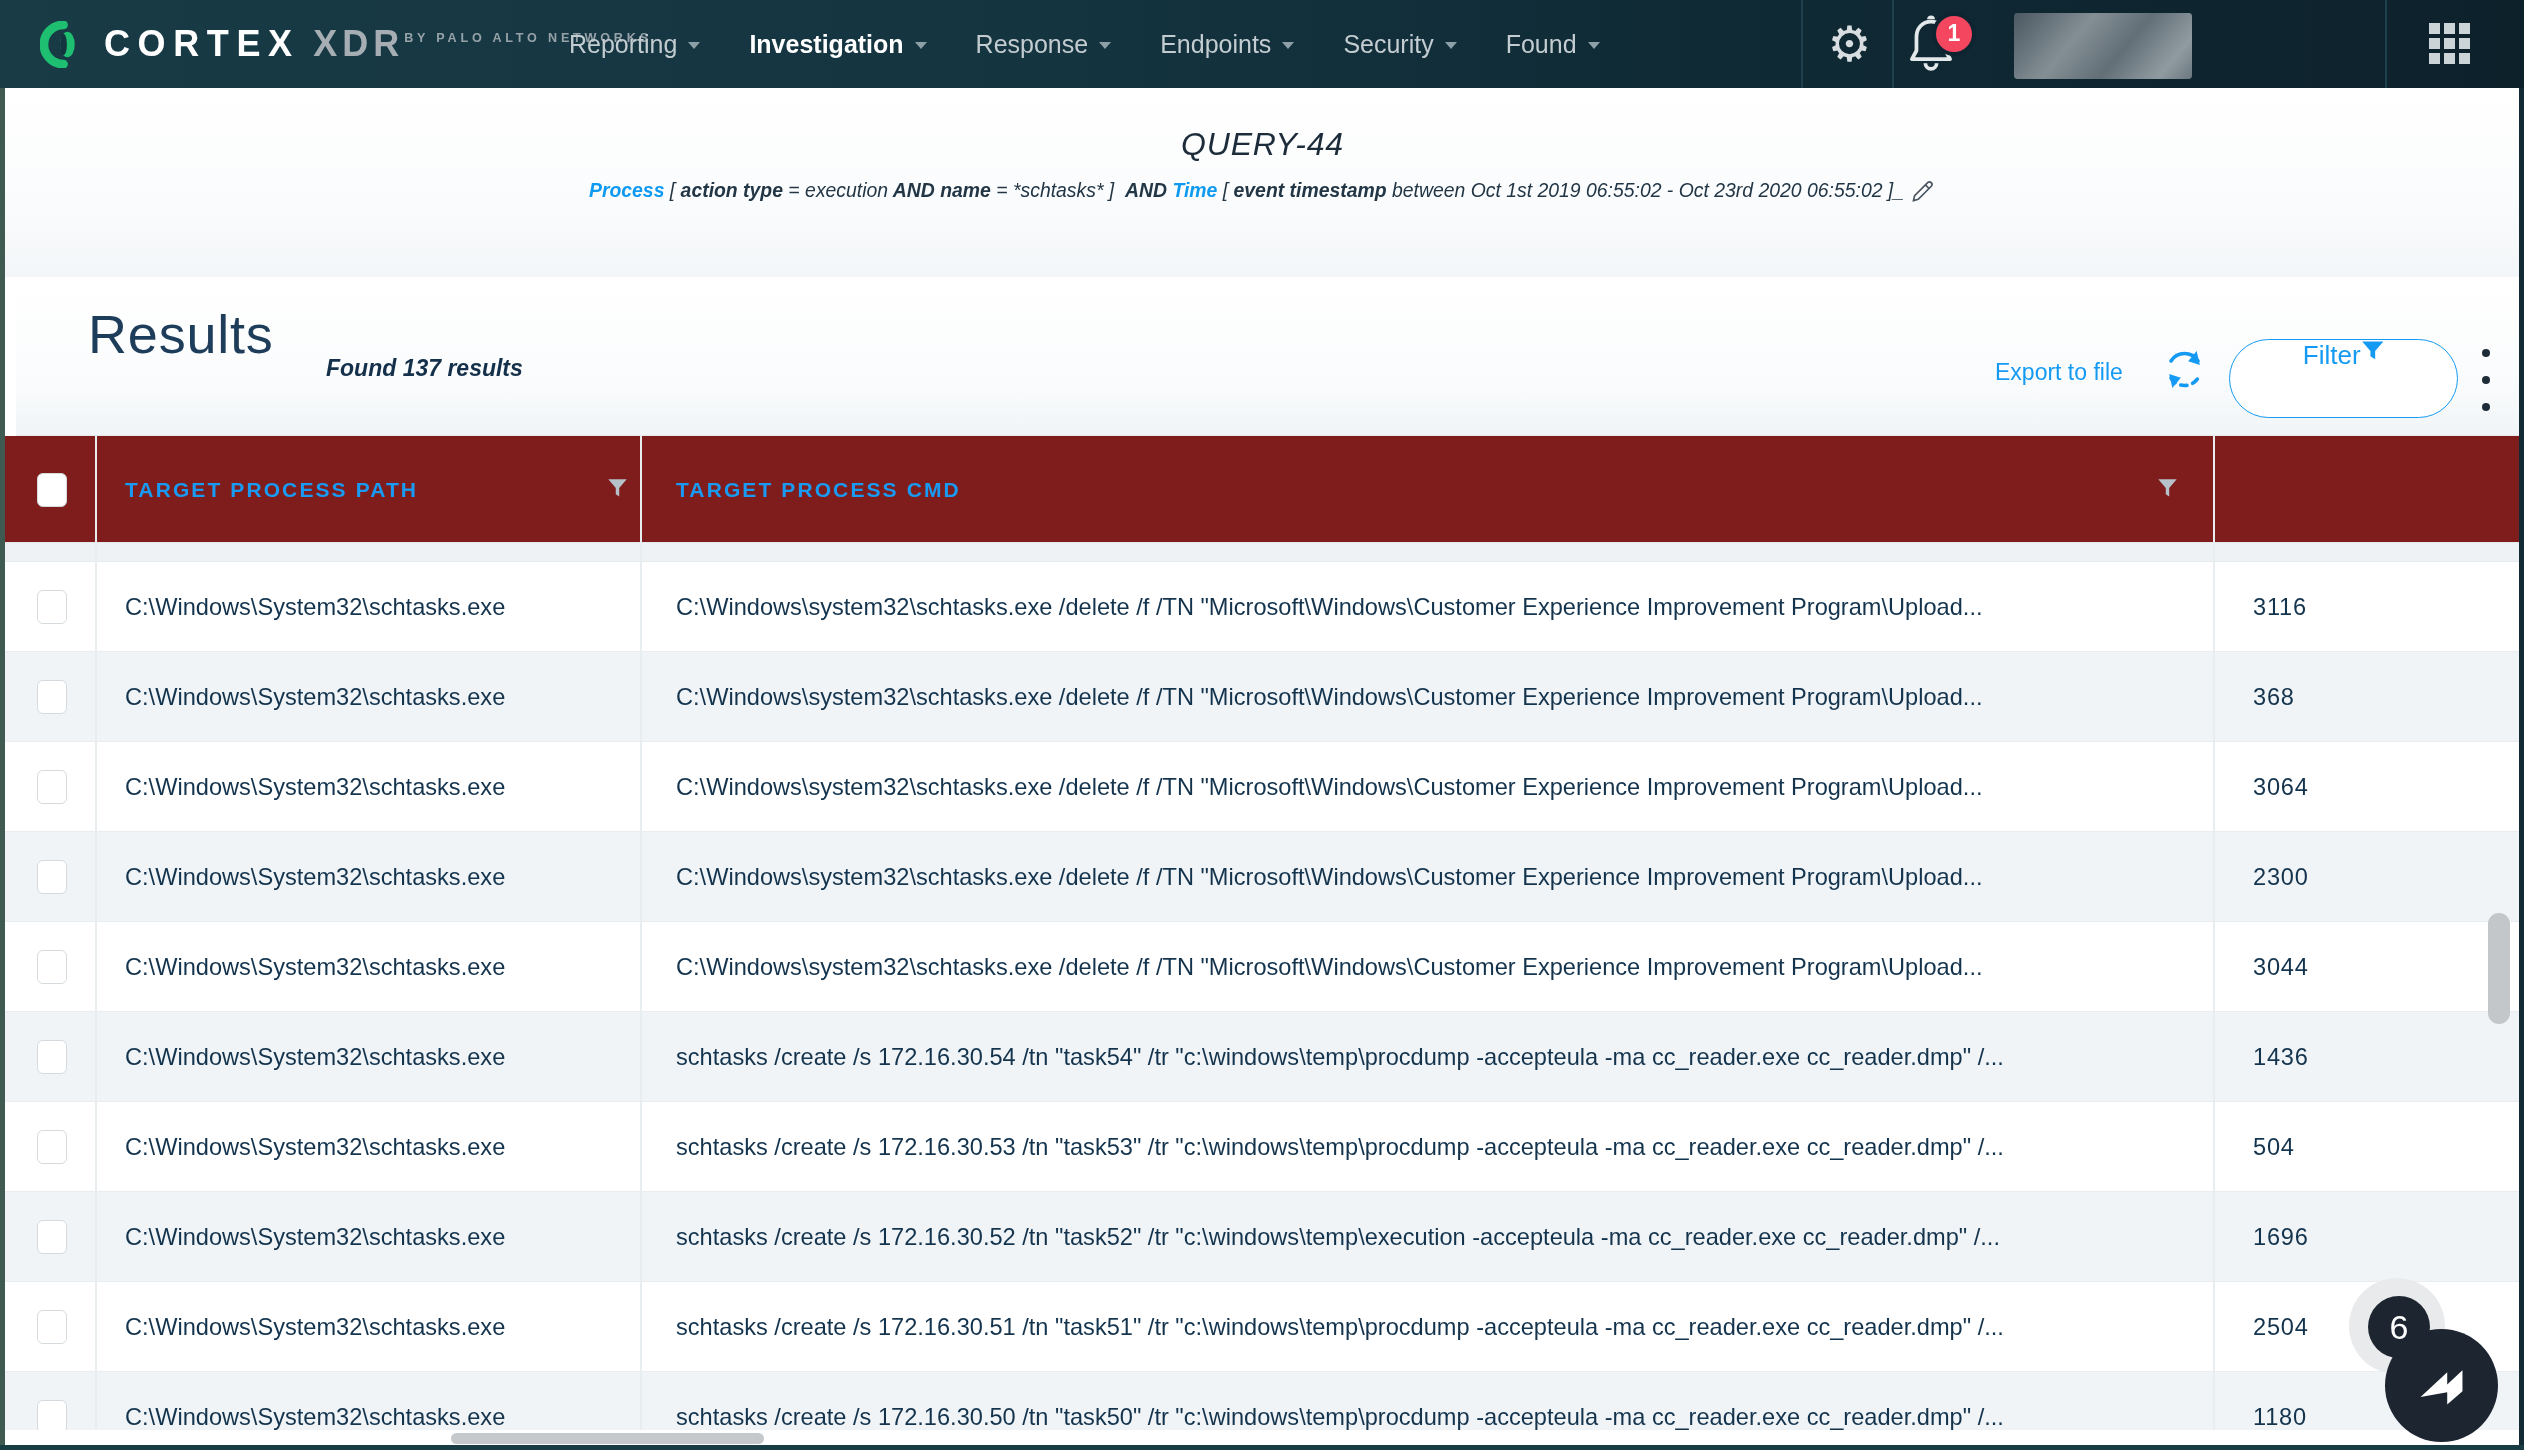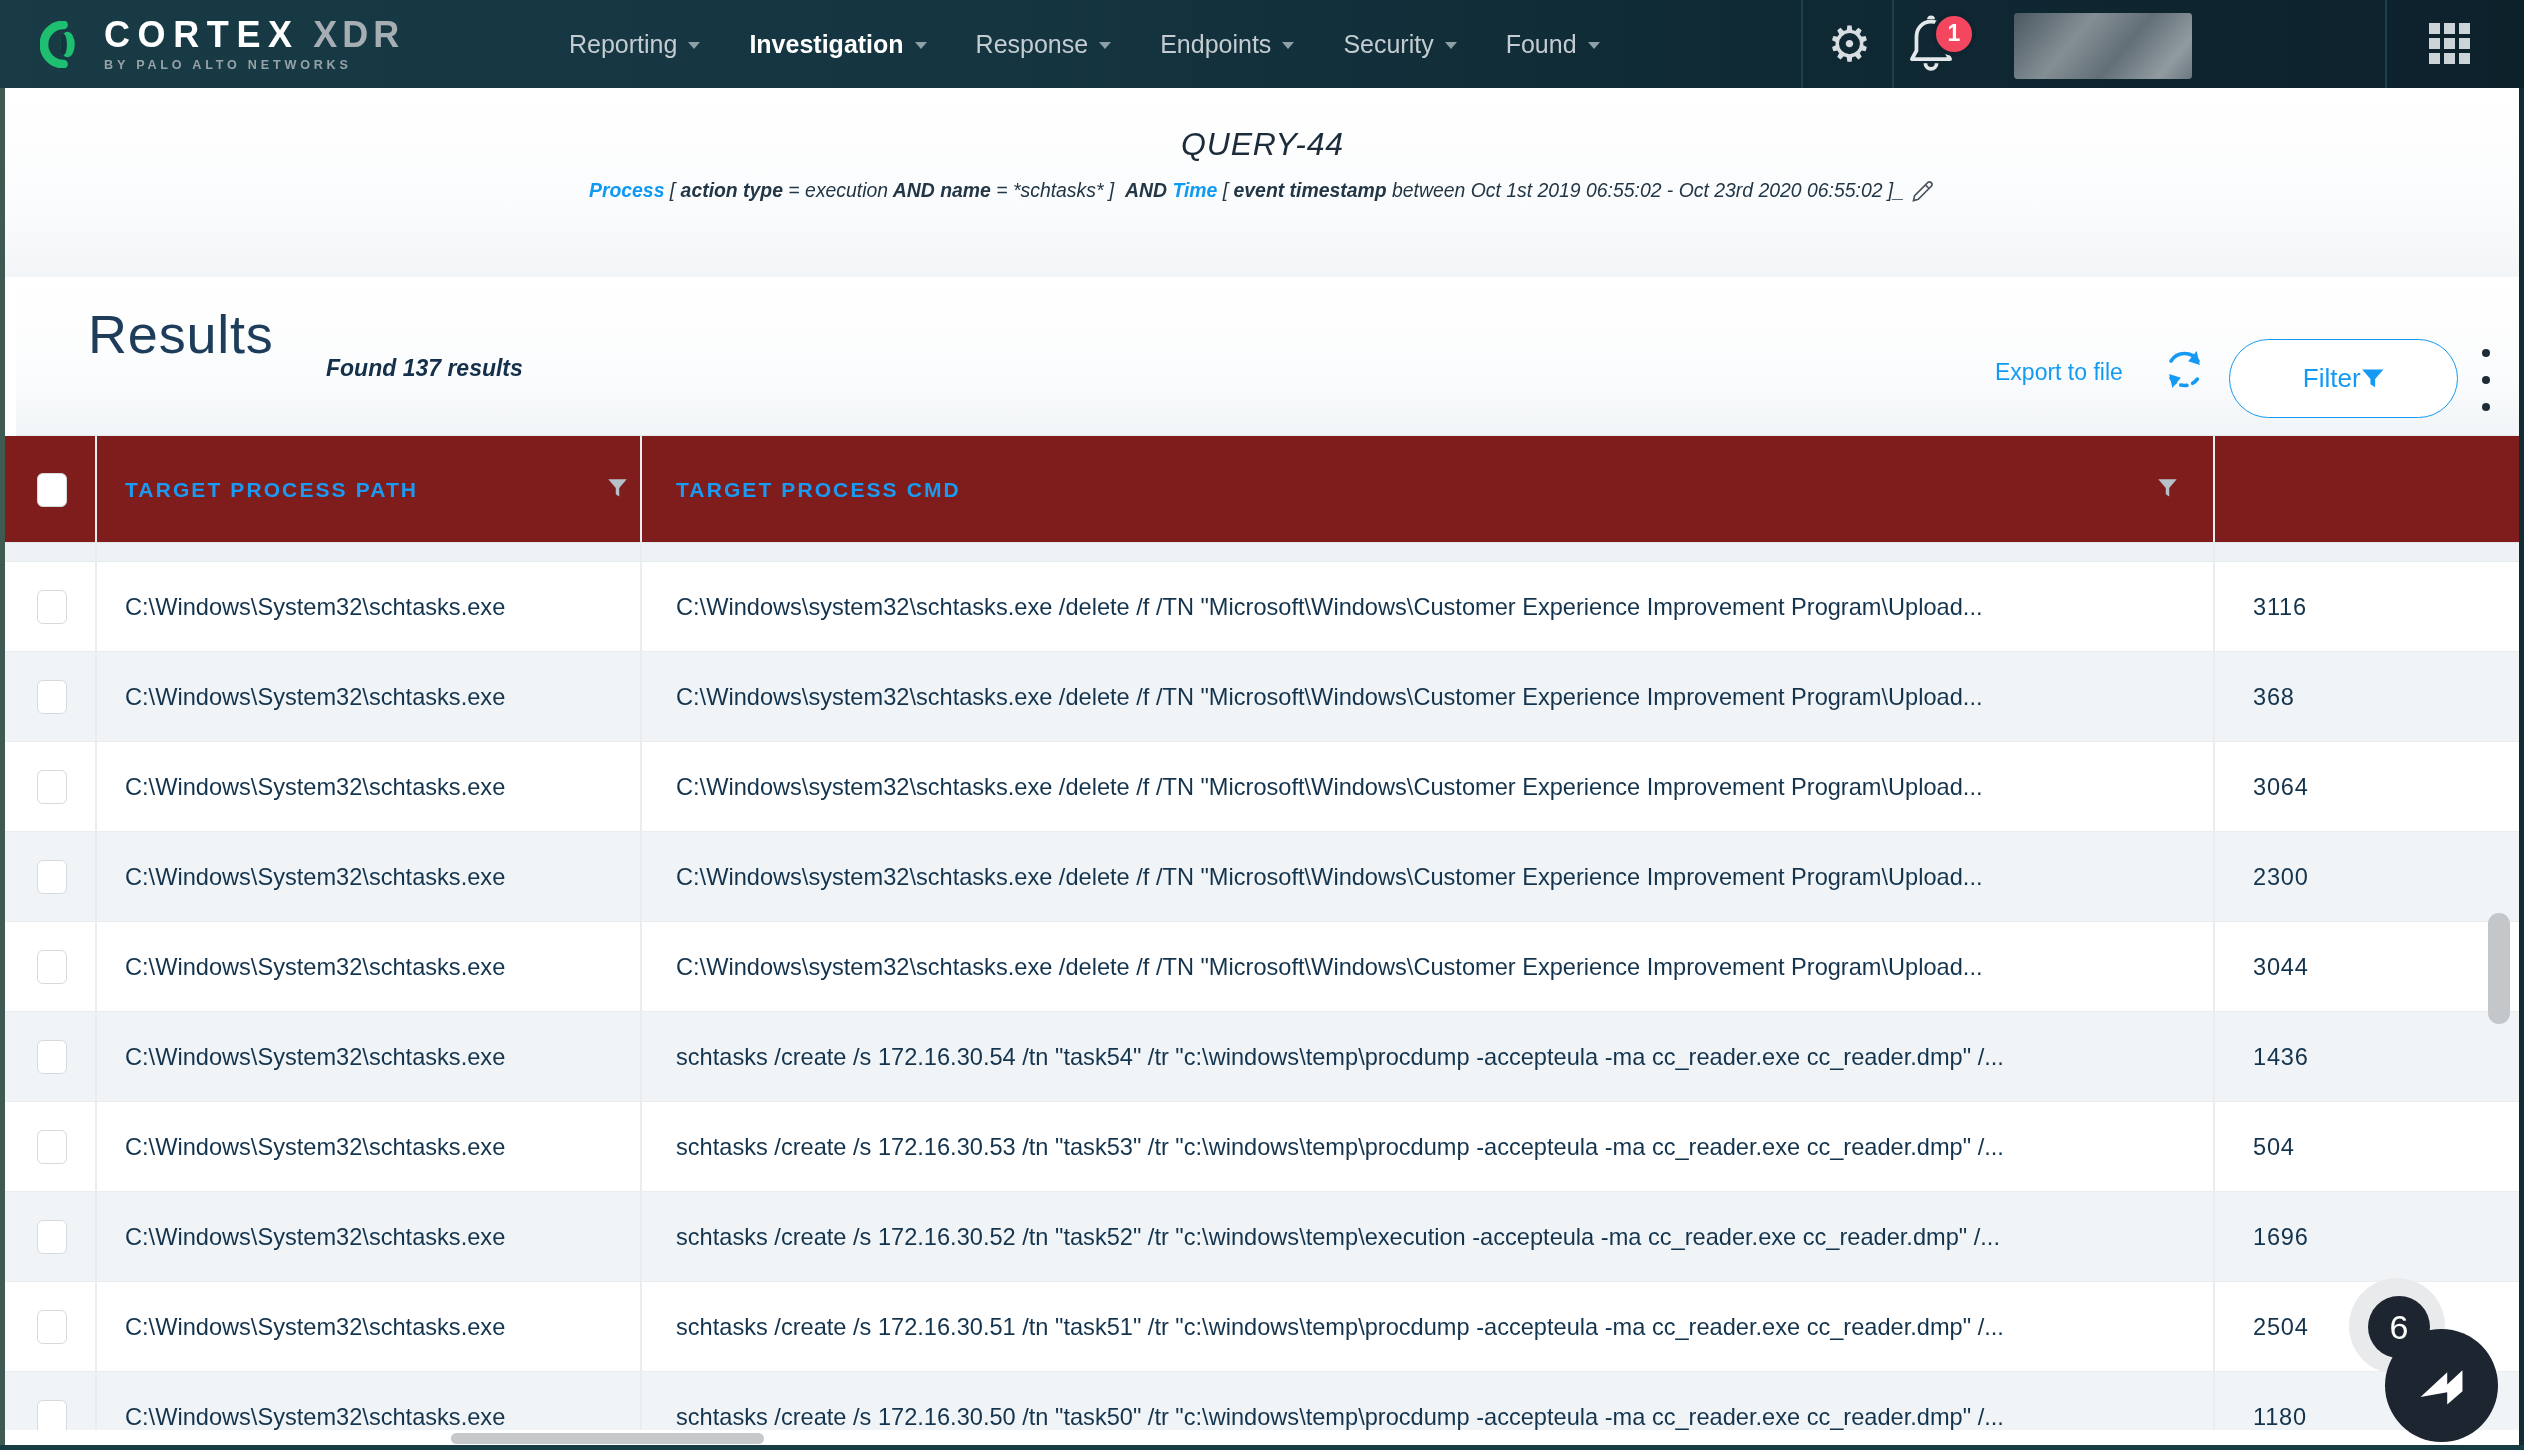--- a/index.html
+++ b/index.html
@@ -10,21 +10,21 @@
   
   .edge-left{position:absolute;left:0;top:88px;bottom:0;width:5px;background:#3f5b51;z-index:40;}
   .edge-right{position:absolute;right:0;top:88px;bottom:0;width:5.9px;background:#112a34;z-index:40;}
   .edge-bottom{position:absolute;left:0;right:0;bottom:0;height:5px;background:#173c44;z-index:41;}
 
   
   .navbar{position:absolute;left:0;top:0;width:2525px;height:88px;
     background:linear-gradient(90deg,#183b46 0%,#143440 42%,#102c37 62%,#0d212b 100%);z-index:50;}
   .brand{position:absolute;left:40px;top:0;height:88px;display:flex;align-items:center;gap:17px;}
   .logo-mark{width:47px;height:47px;flex:0 0 auto;}
-  .brand-text{display:flex;flex-direction:column;justify-content:center;}
+  .brand-text{display:flex;flex-direction:row;justify-content:center;}
   .brand-line{display:flex;align-items:baseline;gap:13.5px;line-height:1;}
   .brand-name{color:#ffffff;font-weight:700;font-size:36px;letter-spacing:7.6px;}
   .brand-suffix{color:#a6aeb3;font-weight:700;font-size:36px;letter-spacing:5px;}
   .brand-sub{color:#97a2a8;font-weight:700;font-size:12.6px;letter-spacing:3.8px;margin-top:5px;}
 
   .menu{position:absolute;left:569px;top:0;height:88px;display:flex;align-items:center;gap:49px;}
   .menu-item{display:flex;align-items:center;gap:11px;color:#c3ccd0;font-size:25px;cursor:pointer;white-space:nowrap;}
   .menu-item.active .menu-label{color:#ffffff;font-weight:700;}
   .caret{width:0;height:0;border-left:6.7px solid transparent;border-right:6.7px solid transparent;border-top:7.6px solid #8da0a7;margin-top:3.4px;}
 
@@ -53,21 +53,21 @@
   .pencil{margin-left:5px;display:inline-flex;cursor:pointer;}
 
   
   .results-band{position:absolute;left:0;top:278px;width:2525px;height:158px;
     background:linear-gradient(180deg,#ffffff 0%,#fbfcfd 60%,#f1f5f7 100%);border-bottom:1.7px solid #e4e9ec;margin-left:16px;}
   .results-title{position:absolute;left:72px;top:25px;font-size:54px;font-weight:300;color:#1e3d5a;letter-spacing:0.8px;}
   .results-found{position:absolute;left:310px;top:77px;font-size:23px;font-weight:700;font-style:italic;color:#14304a;}
   .export-link{position:absolute;left:1979px;top:81px;font-size:23px;color:#149af3;cursor:pointer;white-space:nowrap;}
   .sync-btn{position:absolute;left:2144px;top:67px;width:49px;height:49px;cursor:pointer;}
   .filter-pill{position:absolute;left:2213px;top:61px;width:229px;height:79px;border:1.7px solid #149af3;
-    border-radius:40px;background:#ffffff;display:flex;align-items:center;justify-content:center;
+    border-radius:40px;background:#ffffff;display:flex;justify-content:center;
     color:#149af3;font-size:26px;cursor:pointer;}
   .kebab{position:absolute;left:2464px;top:71px;width:11.8px;height:62px;display:flex;flex-direction:column;
     justify-content:space-between;align-items:center;cursor:pointer;}
   .kebab span{width:8.4px;height:8.4px;border-radius:50%;background:#1e2c38;}
 
   
   .table{position:absolute;left:5px;top:436px;right:5.9px;bottom:5px;background:#ffffff;overflow:hidden;}
   .vline{position:absolute;top:0;bottom:0;width:1.7px;background:#e8edf0;z-index:6;}
   .vline.v1{left:90px;} .vline.v2{left:635px;} .vline.v3{left:2208px;}
   .thead{position:relative;height:107px;background:#7f1d1d;border-bottom:1.7px solid #e2e8eb;}

